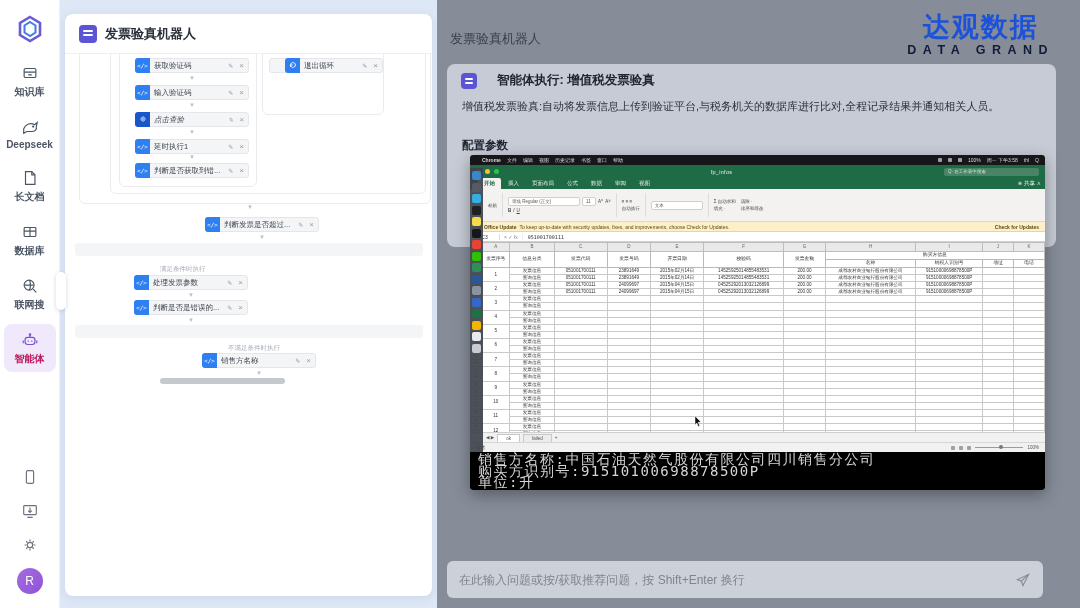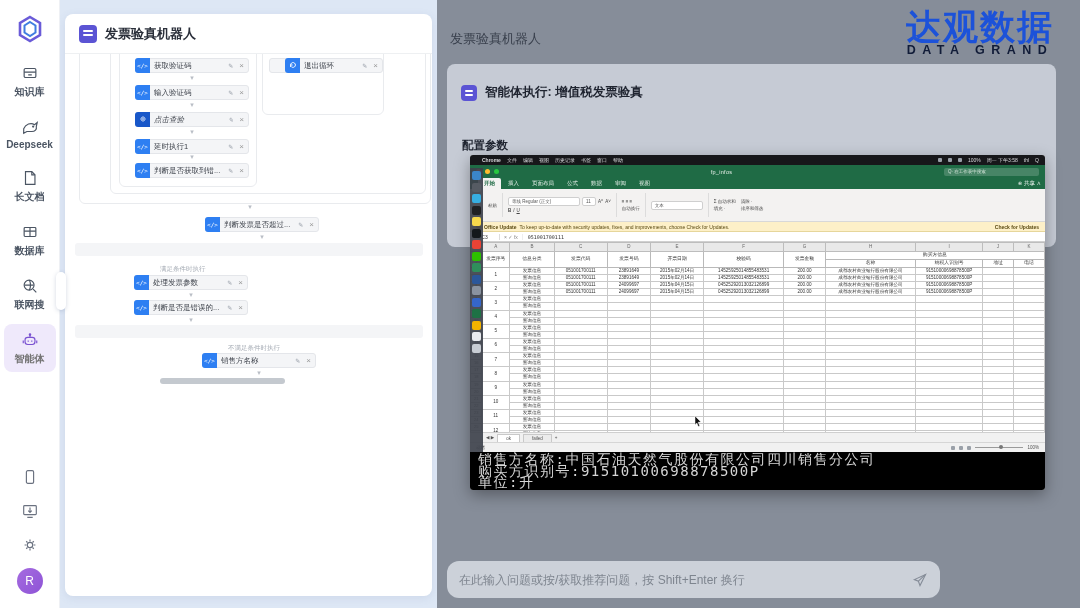--- a/index.html
+++ b/index.html
@@ -4,21 +4,21 @@
 <style>
   * { margin:0; padding:0; box-sizing:border-box; }
   html,body { width:1080px; height:608px; overflow:hidden; font-family:"Liberation Sans",sans-serif; }
   .app { position:relative; width:1080px; height:608px; background:#dde7f5; display:flex; }
 
   
   .sidebar { width:60px; height:608px; background:#ffffff; border-right:1px solid #eef0f4; display:flex; flex-direction:column; align-items:center; flex:none; z-index:6; }
   .logo { width:30px; height:30px; margin:14px 0 10px; }
   .nav-item { width:52px; padding:7px 0 6px; margin:3px 0; border-radius:8px; display:flex; flex-direction:column; align-items:center; gap:3px; cursor:pointer; color:#4b5563; }
   .nav-item .lbl { font-size:10px; letter-spacing:0; white-space:nowrap;font-weight:bold; }
-  .nav-item.active { background:#efe9fb; color:#737373; }
+  .nav-item.active { background:#efe9fb; color:#be185d; }
   .nav-item.active svg { stroke:#7a52d1; }
   .nav-item svg { stroke:#4b5563; }
   .sb-spacer { flex:1; }
   .sb-ico { width:36px; height:34px; display:flex; align-items:center; justify-content:center; cursor:pointer; }
   .avatar { width:26px; height:26px; border-radius:50%; background:linear-gradient(135deg,#a56be0,#8e54d6); color:#fff; font-size:12px; display:flex; align-items:center; justify-content:center; margin:6px 0 14px; cursor:pointer; }
 
   
   .left-content { position:relative; width:377px; height:608px; flex:none; }
   .wf-panel { position:absolute; left:5px; top:14px; width:367px; height:582px; background:#fff; border-radius:8px; box-shadow:0 2px 8px rgba(90,110,160,.12); overflow:hidden; }
   .wf-header { height:40px; border-bottom:1px solid #eef0f2; display:flex; align-items:center; gap:8px; padding:0 14px; }
@@ -36,24 +36,24 @@
   .chev { position:absolute; font-size:7px; color:#b9bec6; width:114px; text-align:center; }
   .wf-band { position:absolute; left:10px; width:348px; height:13px; background:#f4f5f7; border-radius:3px; }
   .cond-lbl { position:absolute; font-size:6.5px; color:#a6acb5; white-space:nowrap; }
   .wf-scroll { position:absolute; left:95px; top:324px; width:125px; height:6px; border-radius:3px; background:#c4c9cf; cursor:pointer; }
   .panel-handle { position:absolute; left:-4px; top:272px; width:10px; height:38px; background:#fff; border-radius:5px; box-shadow:0 1px 4px rgba(80,100,140,.25); z-index:7; cursor:pointer; }
 
   
   .right { position:relative; flex:1; height:608px; background:#868d99; overflow:hidden; }
   .chat-title { position:absolute; left:13px; top:30px; font-size:13px; color:#39404d; }
   .brand { position:absolute; right:26px; top:12px; text-align:center; }
-  .brand-cn { font-size:35px; font-weight:900; color:#1c52d9; letter-spacing:2px; line-height:30px; }
+  .brand-cn { font-size:27px; font-weight:900; color:#1c52d9; letter-spacing:2px; line-height:30px; }
   .brand-en { font-size:12.5px; font-weight:600; color:#111c38; letter-spacing:6.5px; margin-top:1px; }
   .card { position:absolute; left:10px; top:64px; width:609px; height:183px; background:#c6cbd5; border-radius:8px; }
-  .card-head { display:flex; align-items:center; gap:8px; padding:20px 14px 0; }
+  .card-head { display:flex; align-items:center; gap:20px; padding:8px 14px 0; }
   .card-head .sq-icon { width:16px; height:16px; }
   .card-title { font-size:12.5px; font-weight:bold; color:#1f2430; }
   .card-desc { font-size:11px; color:#2c313c; padding:10px 15px 0; line-height:14px; }
   .config-lbl { position:absolute; left:15px; top:74px; font-size:11.5px; font-weight:bold; color:#1f2430; }
   .bot-dot { position:absolute; left:14px; top:182px; width:20px; height:20px; border-radius:50%; background:linear-gradient(135deg,#3a8bf5,#2458d8); z-index:1; }
   .bot-dot:before { content:""; position:absolute; left:5px; top:7px; width:10px; height:6px; border-radius:3px; background:#fff; opacity:.9; }
 
   
   .shot { position:absolute; left:33px; top:155px; width:575px; height:335px; border-radius:3px; box-shadow:0 5px 16px rgba(0,0,0,.35); z-index:2; background:#f3f2f1; overflow:hidden; font-family:"Liberation Sans",sans-serif; }
   .mac-menubar { height:10px; background:#17171a; color:#d9d9dc; font-size:5px; display:flex; align-items:center; gap:6px; padding:0 6px; white-space:nowrap; }
@@ -94,21 +94,21 @@
   .stab { padding:1px 8px; background:#ececec; border:1px solid #c9c9c9; border-bottom:0; }
   .stab.active { background:#fff; }
   .xl-status { height:10px; background:#f1f1f1; border-top:1px solid #d6d6d6; display:flex; align-items:center; font-size:4.5px; color:#555; padding:0 6px; gap:4px; }
   .zoom-slider { width:48px; height:1px; background:#9a9a9a; position:relative; }
   .zoom-slider i { position:absolute; left:50%; top:-2px; width:4px; height:4px; background:#777; border-radius:50%; }
   .console { position:absolute; left:0; right:0; bottom:0; height:38px; background:#000; z-index:4; padding:2px 8px; overflow:hidden; }
   .console div { font-family:"DejaVu Sans Mono",monospace; font-size:14px; line-height:11.5px; color:#d6d6d6; letter-spacing:1.5px; white-space:nowrap; }
   .cursor { position:absolute; z-index:5; }
 
   
-  .inputbar { position:absolute; left:10px; bottom:10px; width:493px; height:37px; background:#ccd1d9; border-radius:12px; display:flex; align-items:center; padding:0 12px; }
+  .inputbar { position:absolute; left:10px; bottom:10px; width:596px; height:37px; background:#ccd1d9; border-radius:6px; display:flex; align-items:center; padding:0 12px; }
   .inputbar input { flex:1; border:0; background:transparent; outline:none; font-size:12px; color:#3a414d; font-family:"Liberation Sans",sans-serif; }
   .inputbar input::placeholder { color:#7e858f; }
 </style>
 </head>
 <body>
 
 <div class="app">
 
   <div class="sidebar">
     <svg class="logo" viewBox="0 0 30 30">
@@ -293,20 +293,21 @@
     <div class="brand">
       <div class="brand-cn">达观数据</div>
       <div class="brand-en">DATA GRAND</div>
     </div>
 
     <div class="card">
       <div class="card-head">
         <div class="sq-icon"></div>
         <div class="card-title">智能体执行: 增值税发票验真</div>
       </div>
+      <div class="card-desc">增值税发票验真:自动将发票信息上传到验证平台,与税务机关的数据库进行比对,全程记录结果并通知相关人员。</div>
       <div class="config-lbl">配置参数</div>
     </div>
     <div class="bot-dot" style="left:424px; top:182px;"></div>
 
     <div class="shot">
       <div class="mac-menubar">
         <span></span>
         <span class="app-name">Chrome</span>
         <span id="mac-menus"><span style="margin-right:6px">文件</span><span style="margin-right:6px">编辑</span><span style="margin-right:6px">视图</span><span style="margin-right:6px">历史记录</span><span style="margin-right:6px">书签</span><span style="margin-right:6px">窗口</span><span style="margin-right:6px">帮助</span></span>
         <span class="mspacer"></span>

